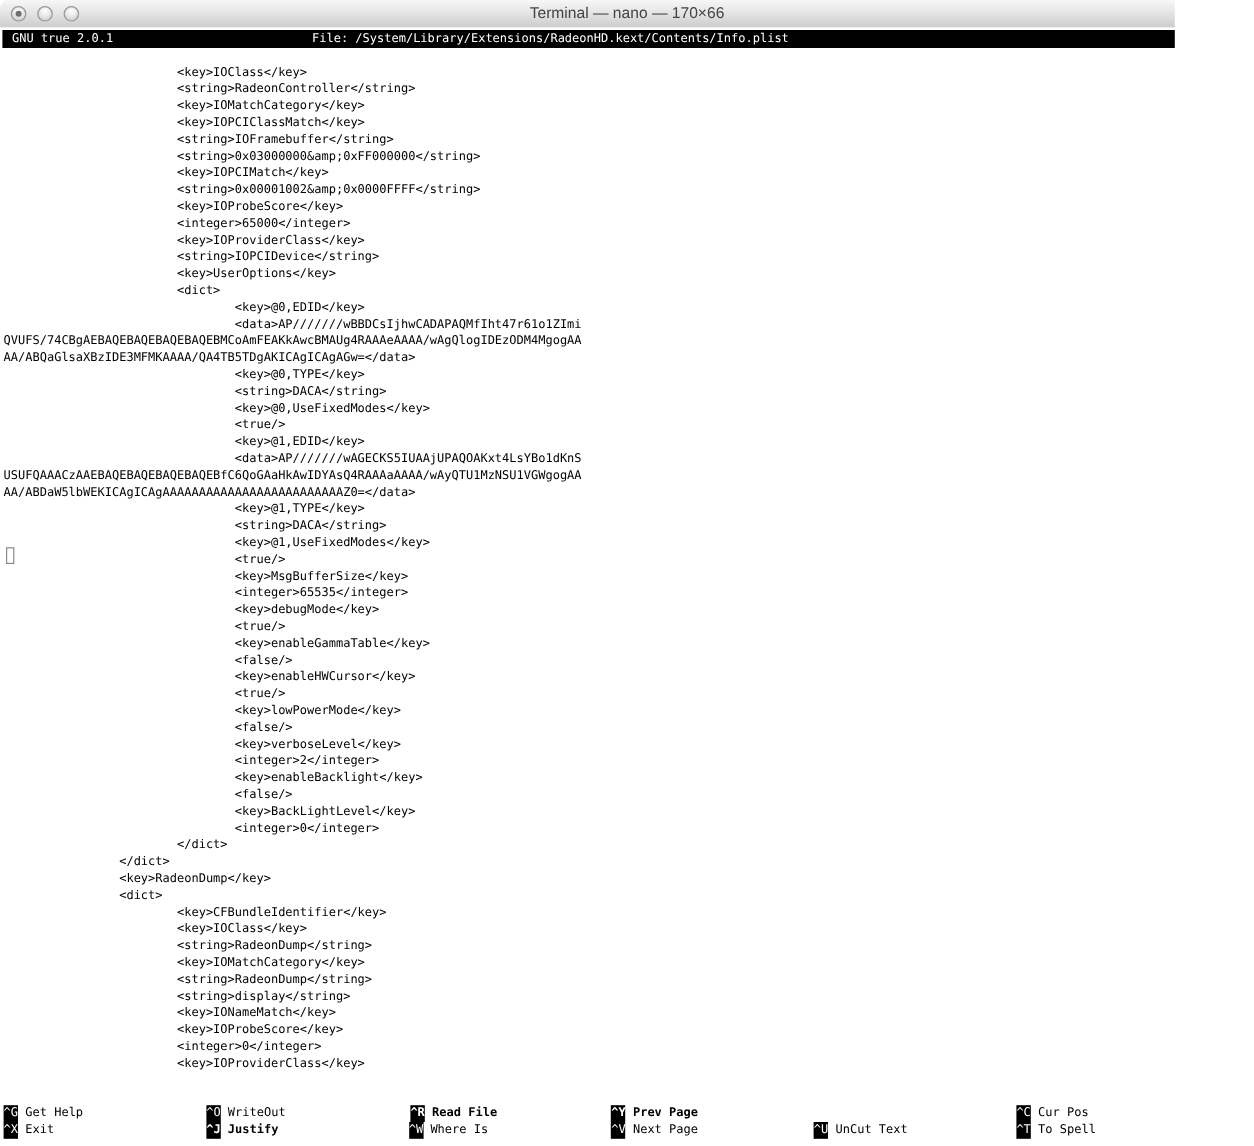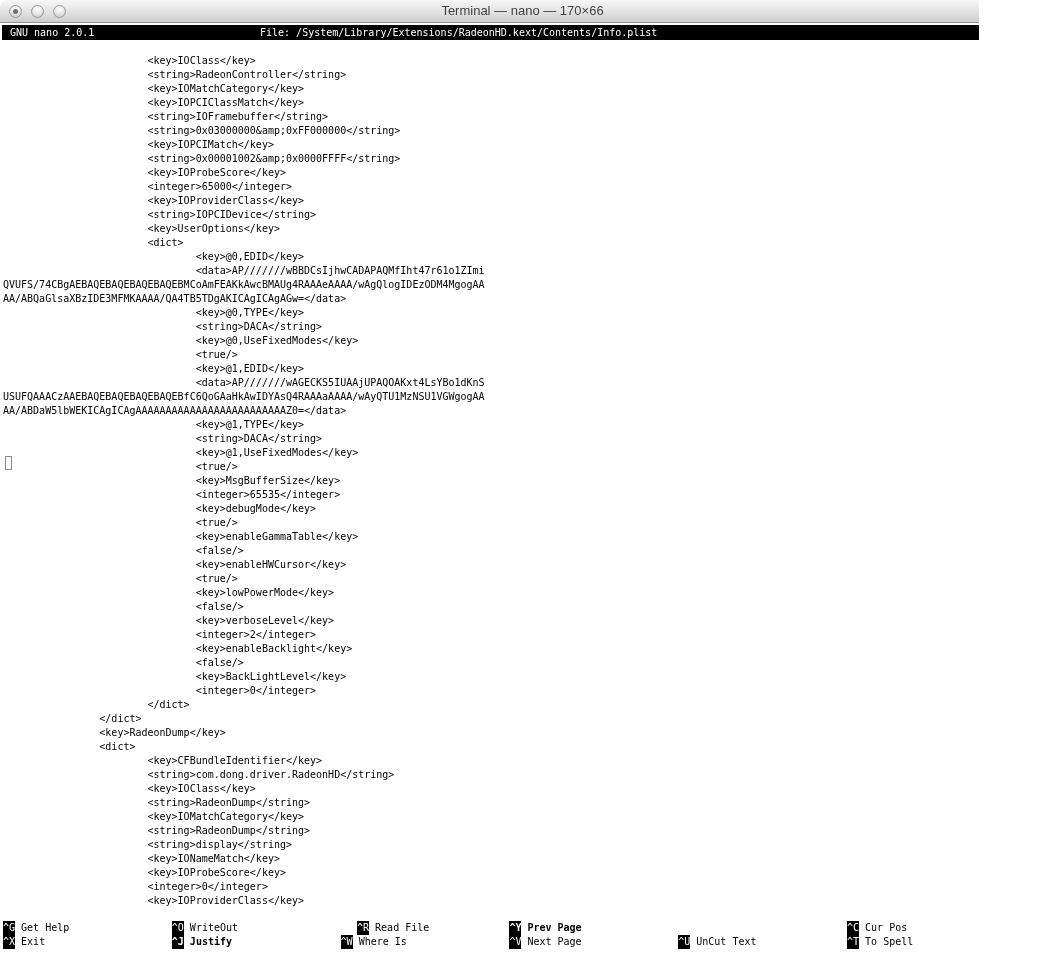--- a/index.html
+++ b/index.html
@@ -82,21 +82,21 @@
     <div class="tl close">
       <div class="dot"></div>
     </div>
     <div class="tl min"></div>
     <div class="tl zoomb"></div>
     <div class="win-title">Terminal — nano — 170×66</div>
   </div>
 
   <div class="terminal">
     <div class="nano-header">
-      <span class="nano-version">GNU nano 2.0.1</span>
+      <span class="nano-version">GNU true 2.0.1</span>
       <span class="nano-file">File: /System/Library/Extensions/RadeonHD.kext/Contents/Info.plist</span>
     </div>
 
     <div class="editor">
         <div class="line"></div>
         <div class="line">                        &lt;key&gt;IOClass&lt;/key&gt;</div>
         <div class="line">                        &lt;string&gt;RadeonController&lt;/string&gt;</div>
         <div class="line">                        &lt;key&gt;IOMatchCategory&lt;/key&gt;</div>
         <div class="line">                        &lt;key&gt;IOPCIClassMatch&lt;/key&gt;</div>
         <div class="line">                        &lt;string&gt;IOFramebuffer&lt;/string&gt;</div>
@@ -139,38 +139,37 @@
         <div class="line">                                &lt;integer&gt;2&lt;/integer&gt;</div>
         <div class="line">                                &lt;key&gt;enableBacklight&lt;/key&gt;</div>
         <div class="line">                                &lt;false/&gt;</div>
         <div class="line">                                &lt;key&gt;BackLightLevel&lt;/key&gt;</div>
         <div class="line">                                &lt;integer&gt;0&lt;/integer&gt;</div>
         <div class="line">                        &lt;/dict&gt;</div>
         <div class="line">                &lt;/dict&gt;</div>
         <div class="line">                &lt;key&gt;RadeonDump&lt;/key&gt;</div>
         <div class="line">                &lt;dict&gt;</div>
         <div class="line">                        &lt;key&gt;CFBundleIdentifier&lt;/key&gt;</div>
-        <div class="line">                        &lt;string&gt;com.dong.driver.RadeonHD&lt;/string&gt;</div>
         <div class="line">                        &lt;key&gt;IOClass&lt;/key&gt;</div>
         <div class="line">                        &lt;string&gt;RadeonDump&lt;/string&gt;</div>
         <div class="line">                        &lt;key&gt;IOMatchCategory&lt;/key&gt;</div>
         <div class="line">                        &lt;string&gt;RadeonDump&lt;/string&gt;</div>
         <div class="line">                        &lt;string&gt;display&lt;/string&gt;</div>
         <div class="line">                        &lt;key&gt;IONameMatch&lt;/key&gt;</div>
         <div class="line">                        &lt;key&gt;IOProbeScore&lt;/key&gt;</div>
         <div class="line">                        &lt;integer&gt;0&lt;/integer&gt;</div>
         <div class="line">                        &lt;key&gt;IOProviderClass&lt;/key&gt;</div>
       </div>
 
     <div class="stray-glyph"></div>
 
     <div class="shortcut-bar">
         <div class="sc" style="left: 3px; top: 0px;"><span class="sk">^G</span><span class="sl"> Get Help</span></div>
         <div class="sc" style="left: 171.8px; top: 0px;"><span class="sk">^O</span><span class="sl"> WriteOut</span></div>
-        <div class="sc" style="left: 357px; top: 0px;"><span class="sk">^R</span><span class="sl"> Read File</span></div>
+        <div class="sc" style="left: 342px; top: 0px; font-weight: bold;"><span class="sk">^R</span><span class="sl"> Read File</span></div>
         <div class="sc" style="left: 509.4px; top: 0px; font-weight: bold;"><span class="sk">^Y</span><span class="sl"> Prev Page</span></div>
         <div class="sc" style="left: 678.2px; top: 0px; margin-top: 44px;"><span class="sk">^K</span><span class="sl"> Cut Text</span></div>
         <div class="sc" style="left: 847px; top: 0px;"><span class="sk">^C</span><span class="sl"> Cur Pos</span></div>
         <div class="sc" style="left: 3px; top: 14px;"><span class="sk">^X</span><span class="sl"> Exit</span></div>
         <div class="sc" style="left: 171.8px; top: 14px; font-weight: bold;"><span class="sk">^J</span><span class="sl"> Justify</span></div>
         <div class="sc" style="left: 340.6px; top: 14px;"><span class="sk">^W</span><span class="sl"> Where Is</span></div>
         <div class="sc" style="left: 509.4px; top: 14px;"><span class="sk">^V</span><span class="sl"> Next Page</span></div>
         <div class="sc" style="left: 678.2px; top: 14px;"><span class="sk">^U</span><span class="sl"> UnCut Text</span></div>
         <div class="sc" style="left: 847px; top: 14px;"><span class="sk">^T</span><span class="sl"> To Spell</span></div>
       </div>

